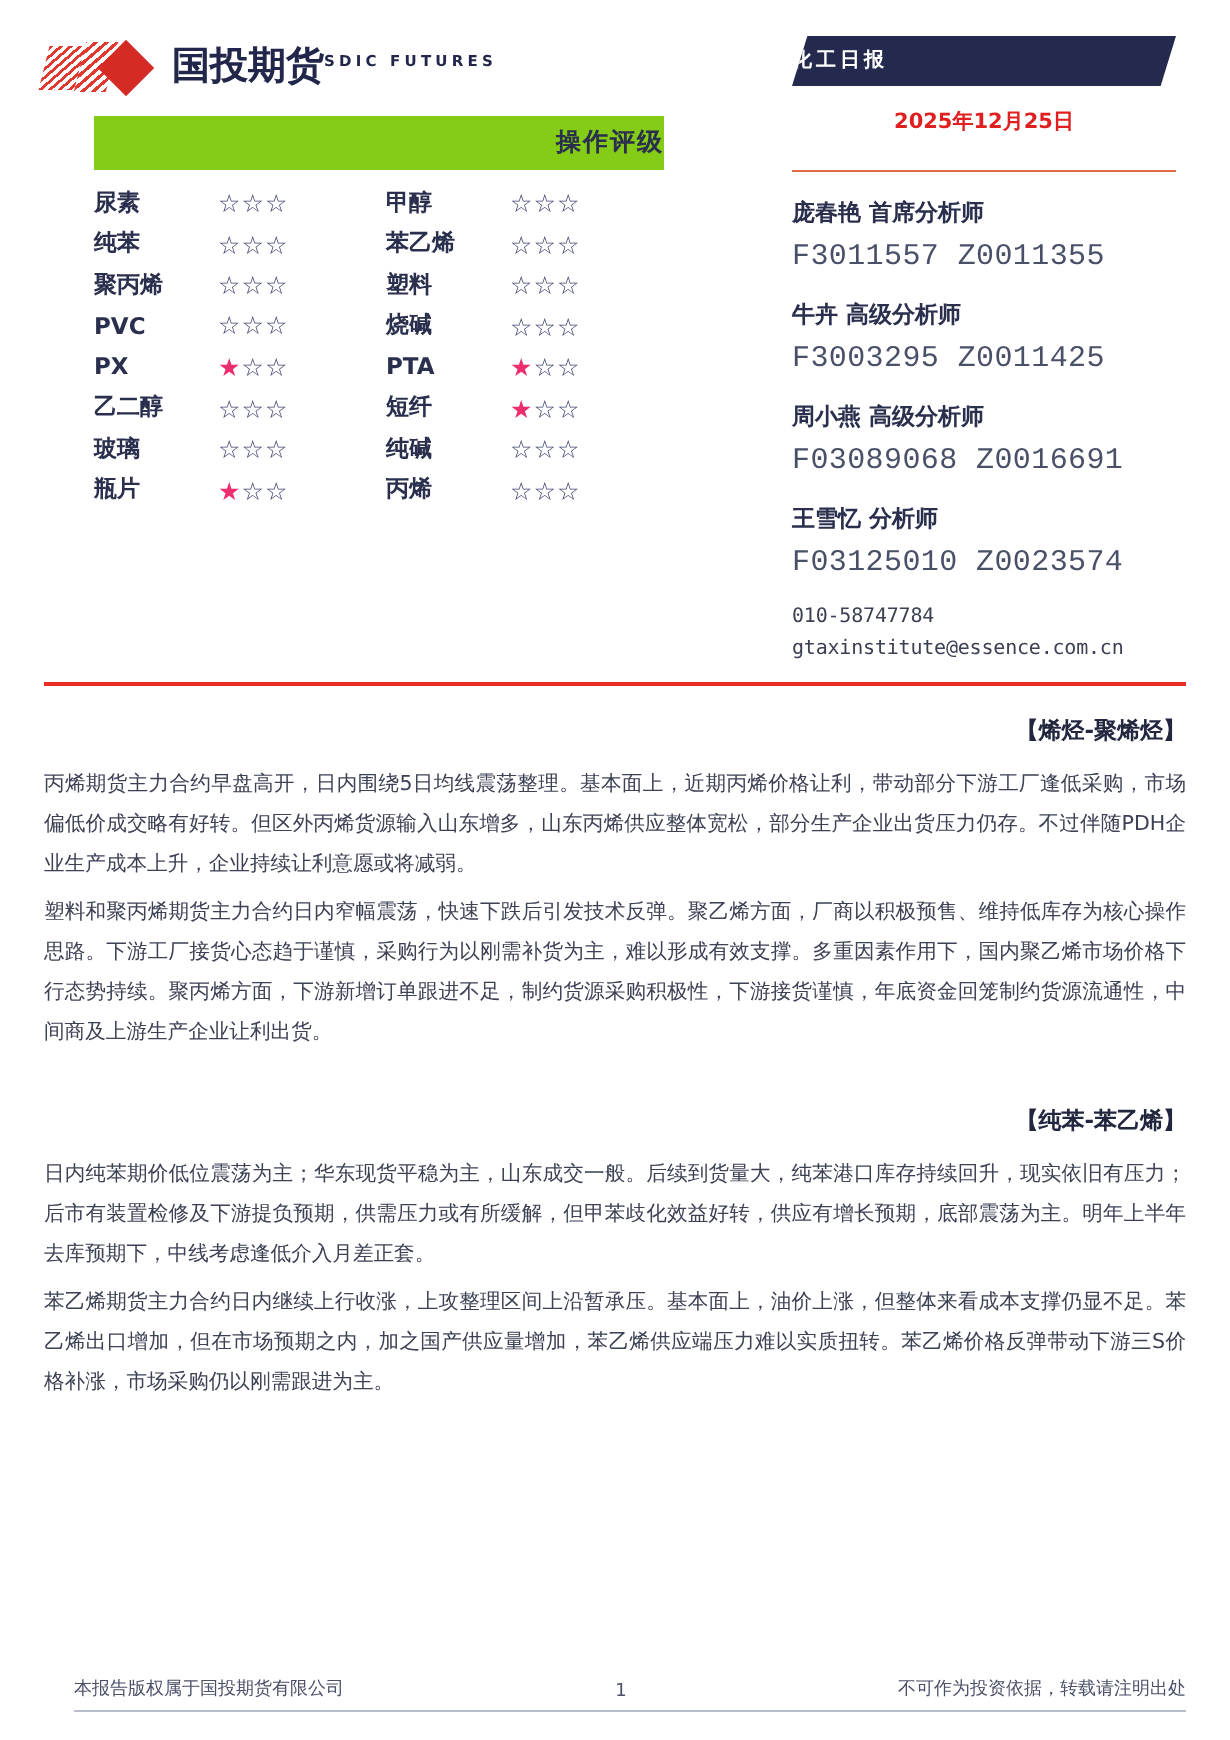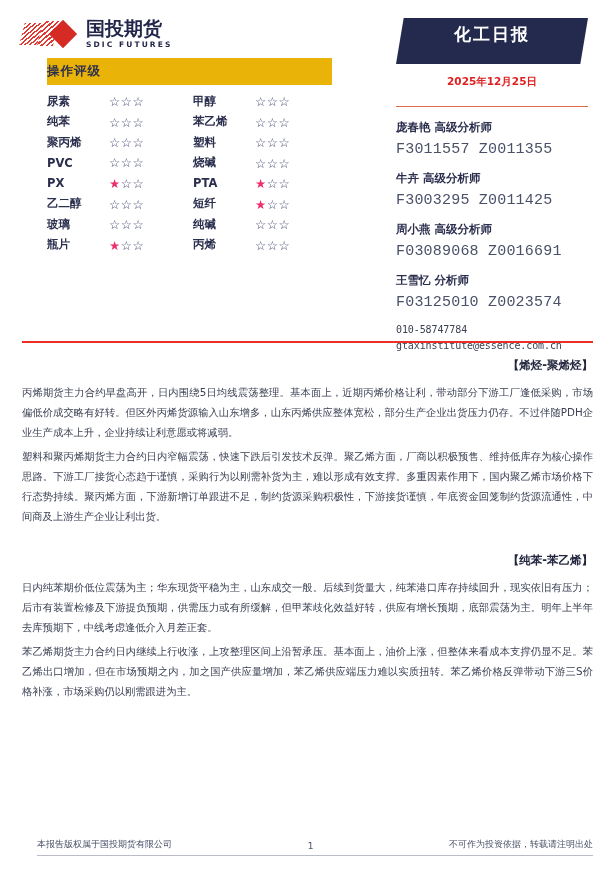--- a/index.html
+++ b/index.html
@@ -58,21 +58,21 @@
       #ffffff 1.8px, #ffffff 4px);
     transform: skewX(-14deg);
   }
   .logo-mark .diamond {
     position: absolute;
     left: 31px; top: 5px;
     width: 20px; height: 20px;
     background: #d62b25;
     transform: rotate(45deg);
   }
-  .logo-text { display: flex; flex-direction: column; justify-content: center; }
+  .logo-text { display: flex; flex-direction: row; justify-content: center; }
   .logo-cn {
     font-family: "DejaVu Sans", "Liberation Sans", sans-serif;
     font-size: 19px;
     font-weight: bold;
     color: #22264a;
     letter-spacing: 0px;
     line-height: 1.05;
   }
   .logo-en {
     font-size: 7.5px;
@@ -83,22 +83,22 @@
   }
 
   
   .ratings {
     position: absolute;
     left: 47px;
     top: 58px;
     width: 285px;
   }
   .ratings-title {
-    background: #eab308;
-    text-align: left;
+    background: #84cc16;
+    text-align: right;
     font-size: 12.5px;
     font-weight: bold;
     color: #2b2f4e;
     padding: 5px 0 5px 0;
     letter-spacing: 1px;
   }
   .ratings-grid {
     margin-top: 6px;
   }
   .rating-row {
@@ -132,24 +132,24 @@
   
   .right-col {
     position: absolute;
     left: 396px;
     top: 18px;
     width: 192px;
   }
   .report-banner {
     background: #232a4d;
     color: #ffffff;
-    font-size: 17px;
-    font-weight: bold;
-    text-align: center;
-    padding: 5px 0 18px 0;
+    font-size: 10px;
+    font-weight: bold;
+    text-align: left;
+    padding: 5px 0 6px 0;
     letter-spacing: 2px;
     clip-path: polygon(4% 0, 100% 0, 96% 100%, 0 100%);
   }
   .report-date {
     text-align: center;
     color: #e02020;
     font-size: 10.5px;
     font-weight: bold;
     padding-top: 11px;
     padding-bottom: 17px;
@@ -337,21 +337,21 @@
             <span class="rstars"><span class="star-off">☆</span><span class="star-off">☆</span><span class="star-off">☆</span></span>
           </div>
         </div>
       </div>
   </div>
 
   <div class="right-col">
     <div class="report-banner">化工日报</div>
     <div class="report-date">2025年12月25日</div>
     <div class="analysts">
-        <div class="analyst-name">庞春艳 高级分析师</div>
+        <div class="analyst-name">庞春艳 首席分析师</div>
         <div class="analyst-code">F3011557  Z0011355</div>
         <div class="analyst-name">牛卉 高级分析师</div>
         <div class="analyst-code">F3003295  Z0011425</div>
         <div class="analyst-name">周小燕 高级分析师</div>
         <div class="analyst-code">F03089068  Z0016691</div>
         <div class="analyst-name">王雪忆 分析师</div>
         <div class="analyst-code">F03125010  Z0023574</div>
       </div>
     <div class="contact">
       <div class="contact-line">010-58747784</div>

